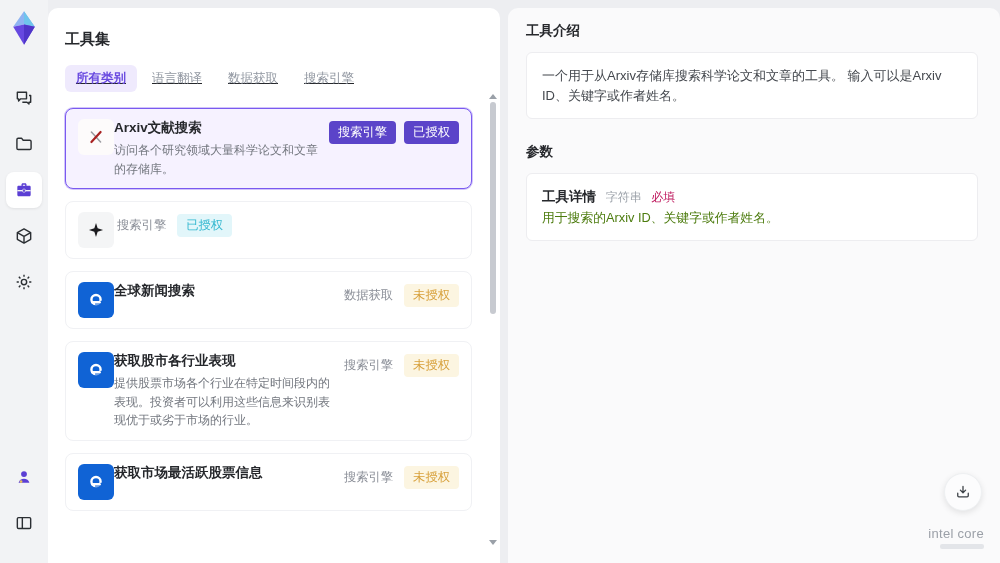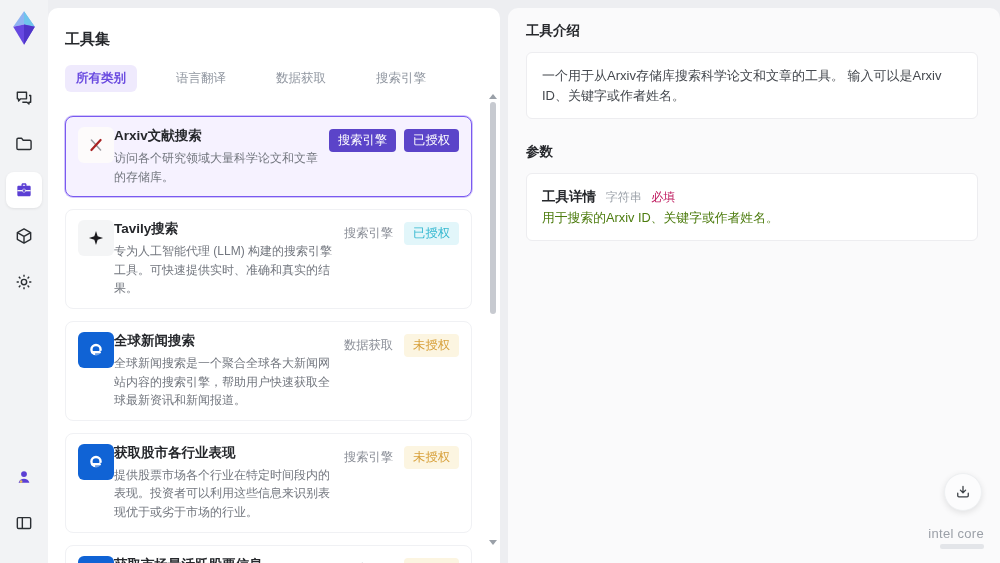--- a/index.html
+++ b/index.html
@@ -19,21 +19,21 @@
 
   
   .main { flex:1; display:flex; gap:8px; padding-top:8px; height:100%; }
   .panel-list { width:452px; background:#ffffff; border-radius:10px 10px 0 0;
     padding:14px 14px 0 17px; position:relative; flex-shrink:0; }
   .panel-detail { flex:1; background:#fafafb; border-radius:10px 10px 0 0;
     padding:14px 22px 0 18px; position:relative; }
 
   
   .list-title { font-size:15px; font-weight:bold; margin:8px 0 16px; }
-  .tabs { display:flex; gap:28px; margin-bottom:24px; }
+  .tabs { display:flex; gap:4px; margin-bottom:16px;text-decoration:underline; }
   .tab { font-size:12.5px; color:#9096a0; padding:5px 11px; border-radius:6px; cursor:pointer; white-space:nowrap; }
   .tab.active { background:#efeafd; color:#6a4be0; font-weight:bold; }
 
   .cards { display:flex; flex-direction:column; gap:12px; padding-right:14px; }
   .tool-card { display:flex; gap:0; padding:10px 12px; background:#fff;
     border:1px solid #f0f1f4; border-radius:8px; cursor:pointer; }
   .tool-card.selected { background:#f6f2ff; border:1px solid #7a5af0; box-shadow:0 0 0 1px rgba(122,90,240,.35); }
   .tool-icon { width:36px; height:36px; border-radius:6px; flex-shrink:0; display:flex;
     align-items:center; justify-content:center; background:#f4f5f6; }
   .tool-icon.white { background:#fdfbfb; }
@@ -164,41 +164,36 @@
             <span class="tag tag-solid">已授权</span>
           </div>
         </div>
 
         <div class="tool-card">
           <div class="tool-icon">
             <svg viewBox="0 0 24 24" width="20" height="20">
               <path d="M12 3.5 14 10l6.5 2L14 14l-2 6.5L10 14 3.5 12 10 10z" fill="#1b1b1f"></path>
             </svg>
           </div>
-          <div class="tool-body">
-            <div class="tool-name">Tavily搜索</div>
-            <div class="tool-desc">专为人工智能代理 (LLM) 构建的搜索引擎工具。可快速提供实时、准确和真实的结果。</div>
-          </div>
           <div class="tool-tags">
             <span class="tag tag-plain">搜索引擎</span>
             <span class="tag tag-cyan">已授权</span>
           </div>
         </div>
 
         <div class="tool-card">
           <div class="tool-icon blue">
             <svg viewBox="0 0 24 24" width="22" height="22">
               <circle cx="12" cy="11.5" r="5" fill="none" stroke="#ffffff" stroke-width="2.6"></circle>
               <rect x="11" y="13" width="8" height="4" fill="#1063d5"></rect>
               <path d="M8 14.5h8" stroke="#ffffff" stroke-width="2.6" stroke-linecap="round"></path>
             </svg>
           </div>
           <div class="tool-body">
             <div class="tool-name">全球新闻搜索</div>
-            <div class="tool-desc">全球新闻搜索是一个聚合全球各大新闻网站内容的搜索引擎，帮助用户快速获取全球最新资讯和新闻报道。</div>
           </div>
           <div class="tool-tags">
             <span class="tag tag-plain">数据获取</span>
             <span class="tag tag-yellow">未授权</span>
           </div>
         </div>
 
         <div class="tool-card">
           <div class="tool-icon blue">
             <svg viewBox="0 0 24 24" width="22" height="22">

